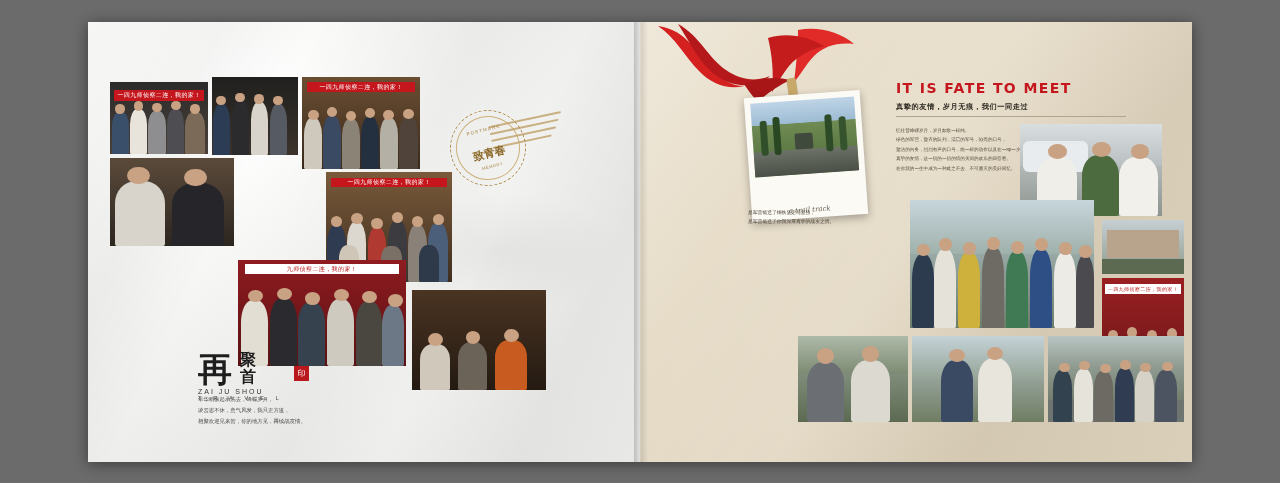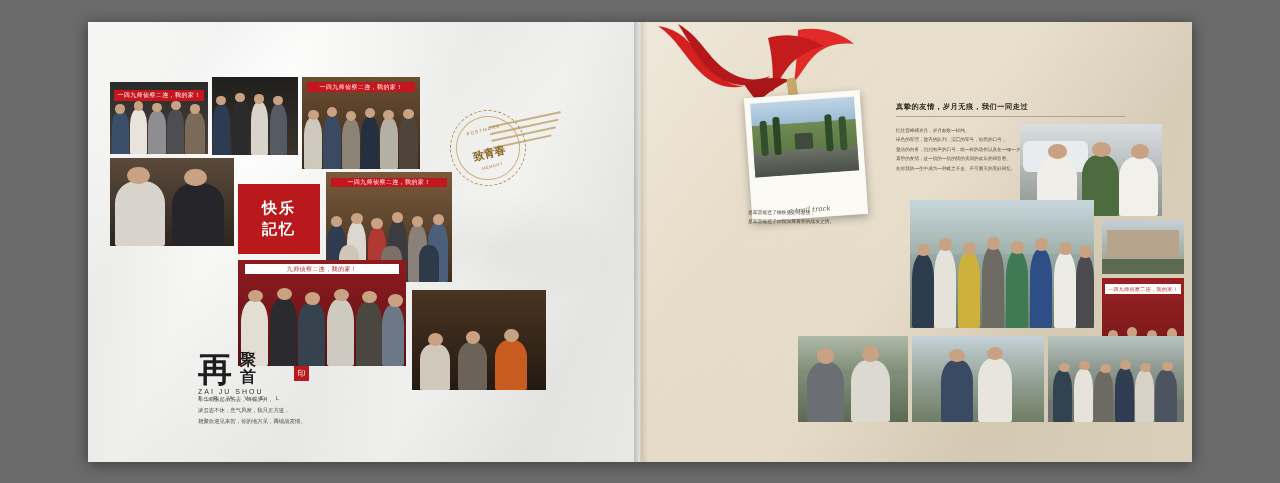--- a/index.html
+++ b/index.html
@@ -183,24 +183,20 @@
 
       <div class="photo" style="left:22px;top:136px;width:124px;height:88px;background:linear-gradient(#5b4a3a,#2c2620);">
         <div class="figs">
           <div class="fig" style="left:4%;width:40%;height:74%;background:#d9d4cb;"></div>
           <div class="head" style="left:14%;bottom:70%;width:18%;height:20%;"></div>
           <div class="fig" style="left:50%;width:42%;height:72%;background:#25252a;"></div>
           <div class="head" style="left:60%;bottom:68%;width:18%;height:20%;"></div>
         </div>
       </div>
 
-      <div class="redbox" style="left:150px;top:162px;width:82px;height:70px;">
-        <span class="l1">快乐</span>
-        <span class="l2">記忆</span>
-      </div>
 
       <div class="photo" style="left:238px;top:150px;width:126px;height:110px;background:linear-gradient(#7a5a3a,#3e2e20);">
         <div class="banner" style="top:6px;height:9px;">一四九师侦察二连，我的家！</div>
         <div class="figs">
           <div class="fig" style="left:1%;width:15%;height:52%;background:#2f3b51;"></div>
           <div class="head" style="left:4%;bottom:50%;width:9%;height:10%;"></div>
           <div class="fig" style="left:17%;width:15%;height:55%;background:#dcd8cf;"></div>
           <div class="head" style="left:20%;bottom:53%;width:9%;height:10%;"></div>
           <div class="fig" style="left:33%;width:15%;height:50%;background:#b03a32;"></div>
           <div class="head" style="left:36%;bottom:48%;width:9%;height:10%;"></div>
@@ -283,20 +279,21 @@
           <div style="position:absolute;left:0;bottom:0;width:100%;height:34%;background:linear-gradient(#6d7268,#4a4f47);"></div>
           <div style="position:absolute;left:8%;top:24%;width:6%;height:48%;background:#31502a;border-radius:3px;"></div>
           <div style="position:absolute;left:20%;top:20%;width:7%;height:52%;background:#2a4724;border-radius:3px;"></div>
           <div style="position:absolute;left:70%;top:22%;width:7%;height:50%;background:#2e4b27;border-radius:3px;"></div>
           <div style="position:absolute;left:84%;top:26%;width:6%;height:46%;background:#35532c;border-radius:3px;"></div>
           <div style="position:absolute;left:40%;top:44%;width:18%;height:22%;background:#3f4a3d;border-radius:2px;"></div>
         </div>
         <div class="cap">a trail track</div>
       </div>
 
+      <div class="r-title" style="left:256px;top:58px;">IT IS FATE TO MEET</div>
       <div class="r-sub" style="left:256px;top:80px;">真挚的友情，岁月无痕，我们一同走过</div>
       <div class="rule" style="left:256px;top:94px;width:230px;"></div>
 
       <div class="r-body" style="left:256px;top:104px;">
         <div>忆往昔峥嵘岁月，岁月如歌一样纯。</div>
         <div>绿色的军营，整齐的队列，清晨的军号，嘹亮的口号，</div>
         <div>整洁的内务，烈烈有声的口号，统一标的动作以及在一яр一夕间何我建立的</div>
         <div>真挚的友情，这一切的一切的情的天同的欢乐的回答看。</div>
         <div>在你我的一生中成为一种难之不去、不可磨灭的美好回忆。</div>
       </div>

